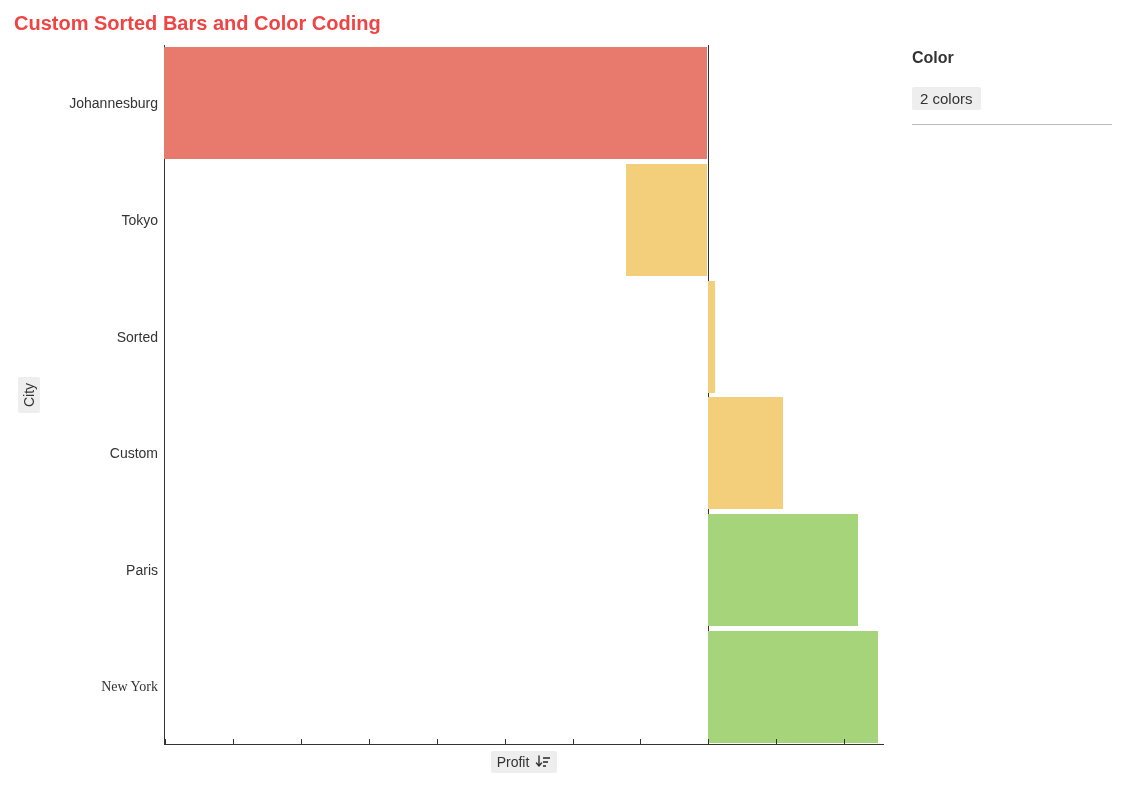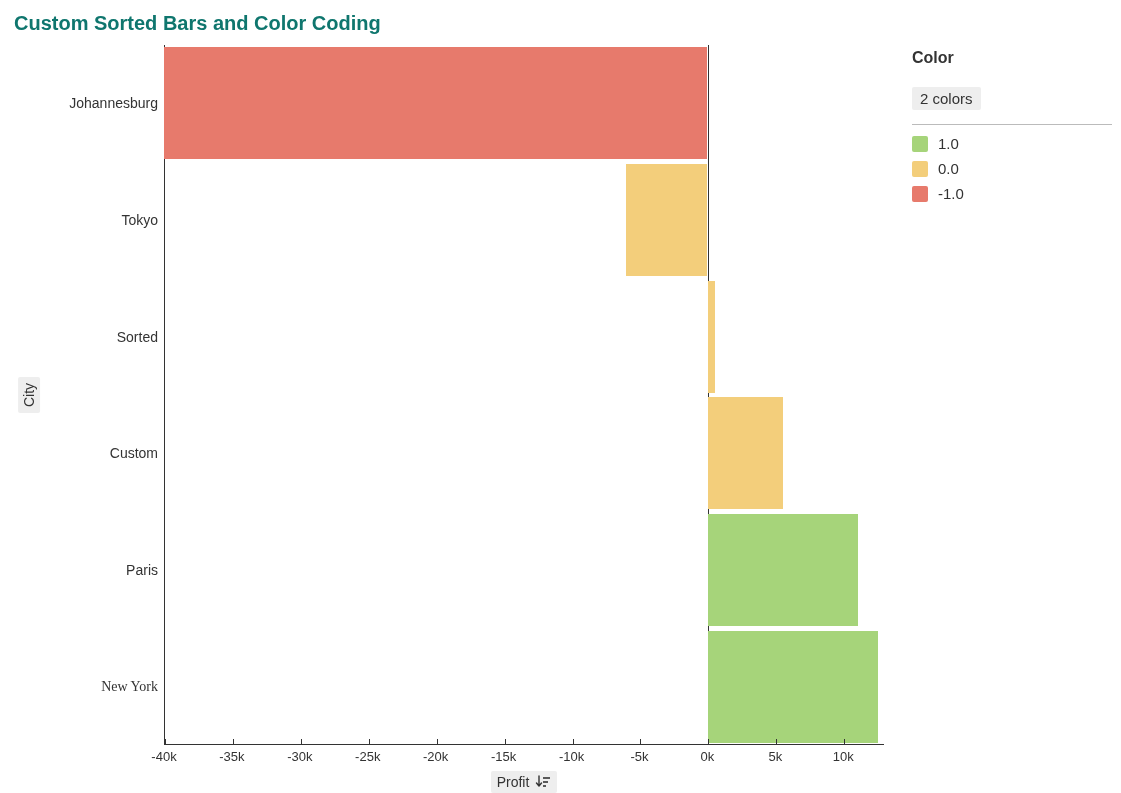--- a/index.html
+++ b/index.html
@@ -12,21 +12,21 @@
   .page {
     width: 1121px;
     height: 793px;
     position: relative;
     box-sizing: border-box;
     padding: 12px 14px 0 14px;
   }
   .title {
     font-size: 20px;
     font-weight: 700;
-    color: #0f766e;
+    color: #ef4444;
     margin: 0 0 10px 0;
   }
   .chart-area {
     display: flex;
     align-items: flex-start;
   }
   .y-axis-title-wrap {
     display: flex;
     align-items: center;
     justify-content: center;
@@ -197,50 +197,23 @@
             <div class="tick-mark" style="left: 475.472px;"></div>
             <div class="tick-mark" style="left: 543.396px;"></div>
             <div class="tick-mark" style="left: 611.321px;"></div>
             <div class="tick-mark" style="left: 679.245px;"></div>
           </div>
 
         <div class="legend">
           <div class="legend-title">Color</div>
           <span class="legend-summary">2 colors</span>
           <hr class="legend-divider">
-          <div id="legend-items">
-              <div class="legend-item">
-                <span class="swatch" style="background: rgb(166, 212, 122);"></span>
-                <span>1.0</span>
-              </div>
-              <div class="legend-item">
-                <span class="swatch" style="background: rgb(243, 206, 123);"></span>
-                <span>0.0</span>
-              </div>
-              <div class="legend-item">
-                <span class="swatch" style="background: rgb(231, 122, 108);"></span>
-                <span>-1.0</span>
-              </div>
-            </div>
         </div>
       </div>
 
-      <div class="x-ticks" id="x-ticks">
-          <div class="x-tick" style="left: 0px;">-40k</div>
-          <div class="x-tick" style="left: 67.9245px;">-35k</div>
-          <div class="x-tick" style="left: 135.849px;">-30k</div>
-          <div class="x-tick" style="left: 203.774px;">-25k</div>
-          <div class="x-tick" style="left: 271.698px;">-20k</div>
-          <div class="x-tick" style="left: 339.623px;">-15k</div>
-          <div class="x-tick" style="left: 407.547px;">-10k</div>
-          <div class="x-tick" style="left: 475.472px;">-5k</div>
-          <div class="x-tick" style="left: 543.396px;">0k</div>
-          <div class="x-tick" style="left: 611.321px;">5k</div>
-          <div class="x-tick" style="left: 679.245px;">10k</div>
-        </div>
 
       <div class="x-axis-title-row">
         <span class="axis-title-box x-axis-title">
           <span>Profit</span>
           <span class="sort-icon">
             <svg width="16" height="16" viewBox="0 0 16 16">
               <path d="M4 2 v10 M4 12 l-2.5 -3 M4 12 l2.5 -3" stroke="#333" stroke-width="1.4" fill="none" stroke-linecap="round"></path>
               <line x1="8" y1="4" x2="15" y2="4" stroke="#333" stroke-width="1.6"></line>
               <line x1="8" y1="8" x2="13" y2="8" stroke="#333" stroke-width="1.6"></line>
               <line x1="8" y1="12" x2="11" y2="12" stroke="#333" stroke-width="1.6"></line>

